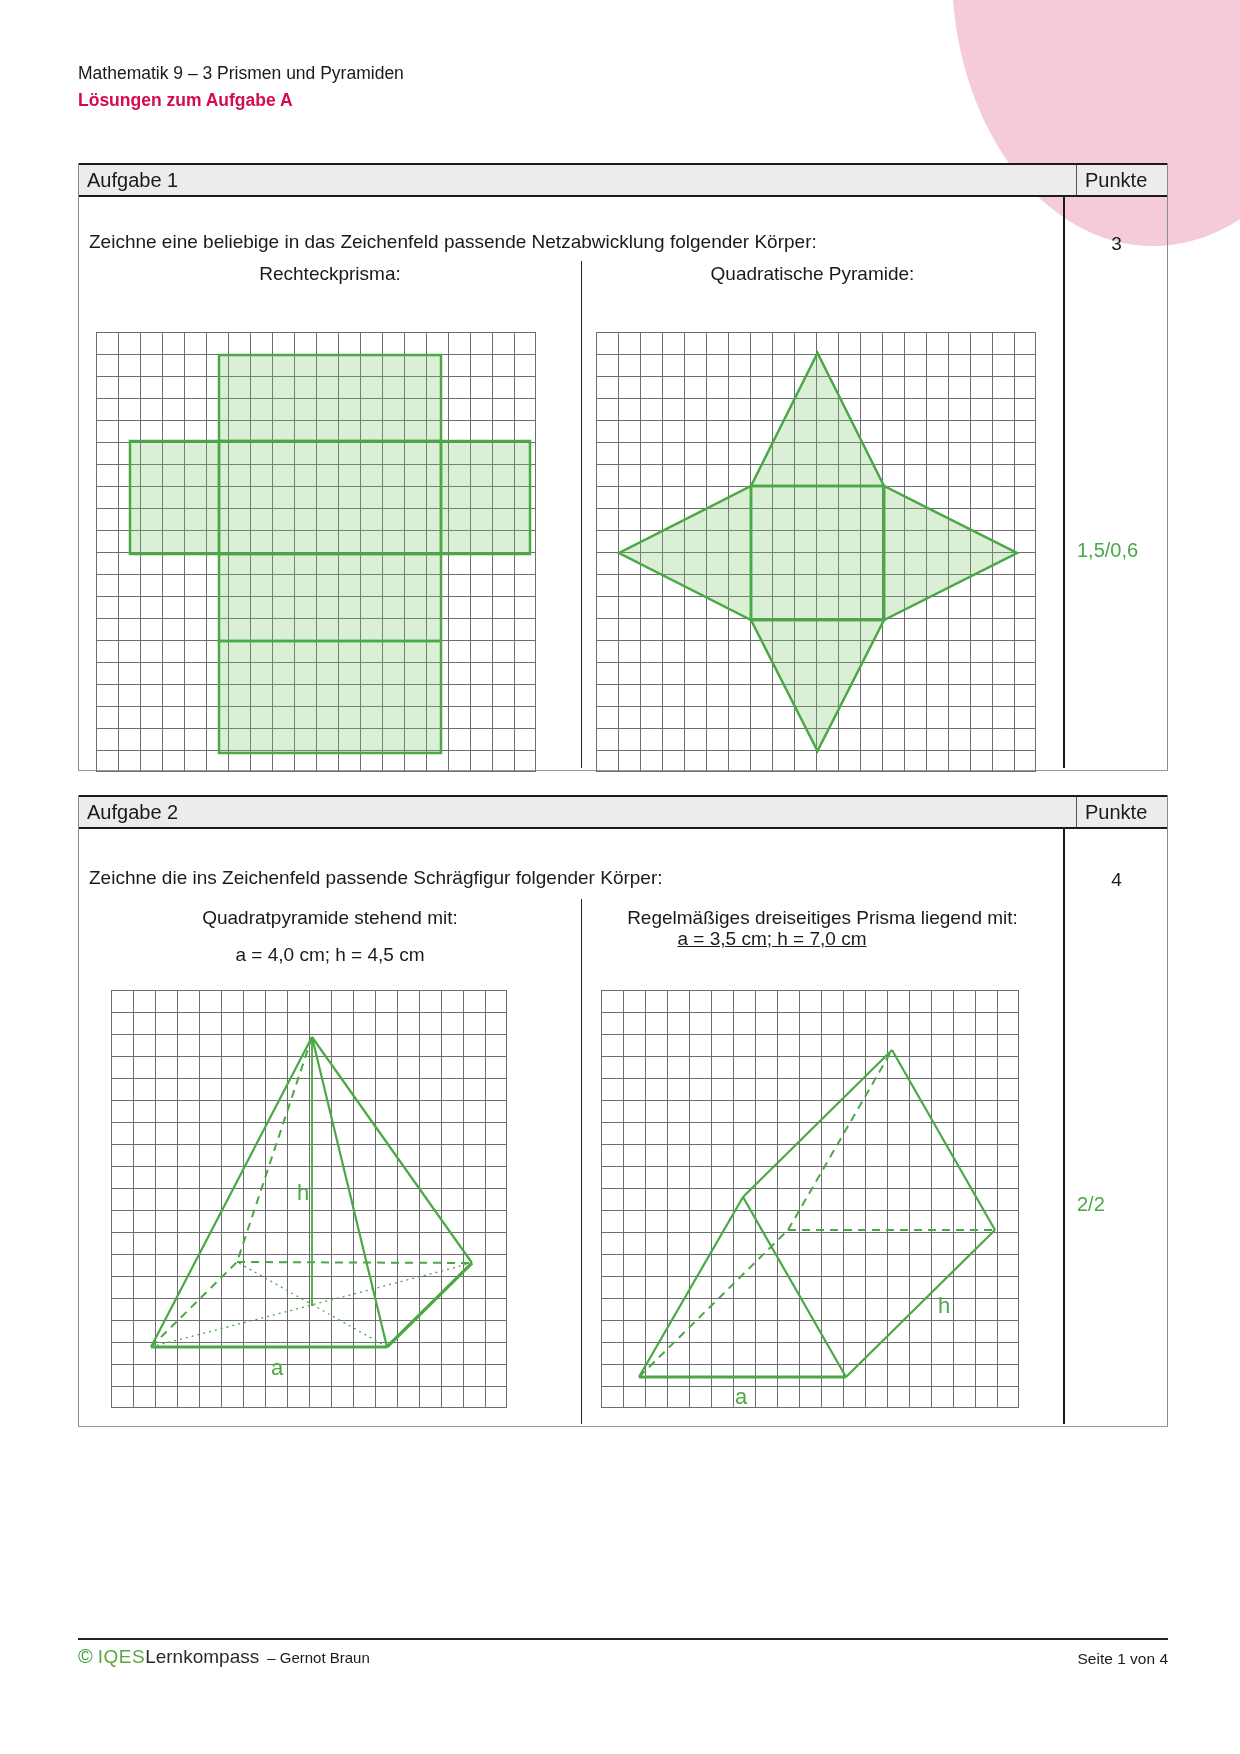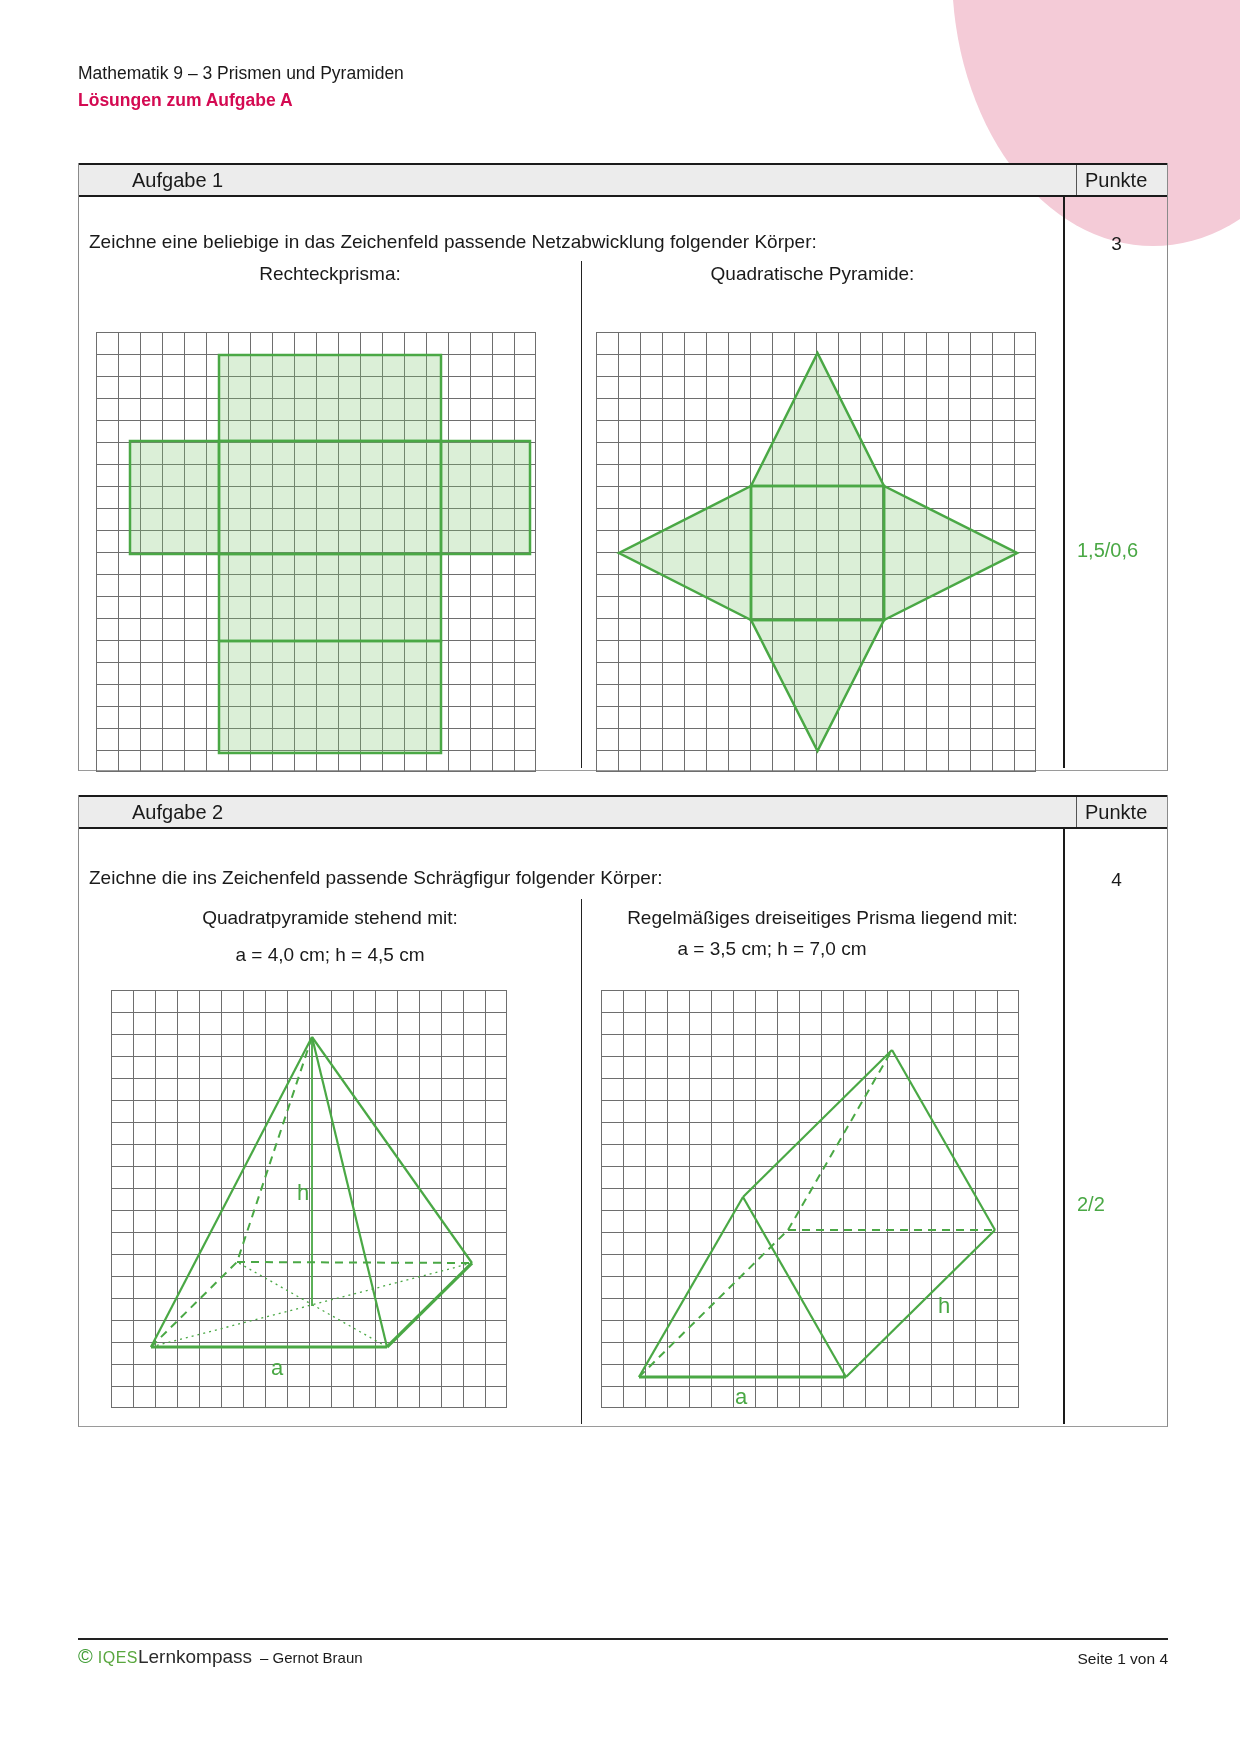--- a/index.html
+++ b/index.html
@@ -12,21 +12,21 @@
   
   .hdr-left{position:absolute;left:78px;top:60px;font-size:17.5px;line-height:27px;}
   .hdr-left .sub{color:#d40a52;font-weight:bold;}
   .hdr-right{position:absolute;left:940px;top:62px;width:226px;text-align:right;font-size:17.5px;line-height:27px;}
   .hdr-right .code{font-weight:bold;}
 
   
   .task{position:absolute;left:78px;width:1090px;box-sizing:border-box;
         border-left:1px solid #8a8a8a;border-right:1px solid #8a8a8a;border-bottom:1px solid #9a9a9a;}
   .task-header{position:relative;height:34px;background:#ececec;box-sizing:border-box;
-        border-top:2.5px solid #1a1a1a;border-bottom:2.5px solid #1a1a1a;display:flex;padding-left:45px;}
+        border-top:2.5px solid #1a1a1a;border-bottom:2.5px solid #1a1a1a;display:flex;}
   .task-title{flex:1;font-size:20px;padding:4px 0 0 8px;}
   .points-head{width:91px;box-sizing:border-box;border-left:1px solid #555;font-size:20px;padding:4px 0 0 8px;}
   .task-body{position:relative;}
   .pcol-divider{position:absolute;top:0;bottom:0;left:984px;width:2px;background:#1a1a1a;}
   .half-divider{position:absolute;left:502px;bottom:0;width:1px;background:#222;}
   .prompt{position:absolute;left:10px;font-size:19px;}
   .points-val{position:absolute;left:986px;width:103px;text-align:center;font-size:19px;}
   .sub-label{position:absolute;font-size:19px;text-align:center;}
   .dims{position:absolute;font-size:19px;text-align:center;}
   .score{position:absolute;left:986px;width:103px;padding-left:12px;box-sizing:border-box;
@@ -37,21 +37,21 @@
         border-right:1px solid #6e6e6e;border-bottom:1px solid #6e6e6e;
         background-image:linear-gradient(to right,#6e6e6e 1px,transparent 1px),
                          linear-gradient(to bottom,#6e6e6e 1px,transparent 1px);
         background-size:22px 22px;}
   .fig{position:absolute;}
 
   
   .footer-rule{position:absolute;left:78px;top:1638px;width:1090px;height:2px;background:#222;}
   .footer{position:absolute;left:78px;top:1645px;display:flex;align-items:baseline;}
   .copy{color:#3f9c35;font-size:20px;margin-right:5px;}
-  .iqes{color:#5aa73f;font-size:16px;letter-spacing:0.5px;}
+  .iqes{color:#5aa73f;font-size:19px;letter-spacing:0.5px;}
   .lk{color:#2b2b2b;font-size:19px;}
   .author{font-size:15px;margin-left:8px;color:#1a1a1a;}
   .page-num{position:absolute;right:72px;top:1650px;font-size:15.5px;}
 </style>
 </head>
 <body>
 
 <div class="page">
 
   <div class="blob"></div>
@@ -109,21 +109,21 @@
       <div class="points-head">Punkte</div>
     </div>
     <div class="task-body" style="height:595px;">
       <div class="pcol-divider"></div>
       <div class="half-divider" style="top:70px;"></div>
       <div class="prompt" style="top:38px;">Zeichne die ins Zeichenfeld passende Schrägfigur folgender Körper:</div>
       <div class="points-val" style="top:40px;">4</div>
       <div class="sub-label" style="top:78px;left:0;width:502px;">Quadratpyramide stehend mit:</div>
       <div class="sub-label" style="top:78px;left:502px;width:483px;">Regelmäßiges dreiseitiges Prisma liegend mit:</div>
       <div class="dims" style="top:115px;left:0;width:502px;">a = 4,0 cm; h = 4,5 cm</div>
-      <div class="dims" style="top:109px;left:502px;width:382px;">a = 3,5 cm; h = 7,0 cm</div>
+      <div class="dims" style="top:99px;left:502px;width:382px;text-decoration:underline;">a = 3,5 cm; h = 7,0 cm</div>
 
       <div class="grid" style="left:32px;top:161px;width:396px;height:418px;"></div>
       <div class="grid" style="left:522px;top:161px;width:418px;height:418px;"></div>
 
       <svg class="fig" style="left:32px;top:161px;" width="396" height="418">
         <g stroke="#4aa845" fill="none">
           <line x1="40" y1="357" x2="361" y2="273" stroke-width="1.3" stroke-dasharray="2 4"></line>
           <line x1="276" y1="357" x2="126" y2="272" stroke-width="1.3" stroke-dasharray="2 4"></line>
           <line x1="201" y1="47" x2="126" y2="272" stroke-width="2" stroke-dasharray="8 6"></line>
           <line x1="40" y1="357" x2="126" y2="272" stroke-width="2" stroke-dasharray="8 6"></line>

